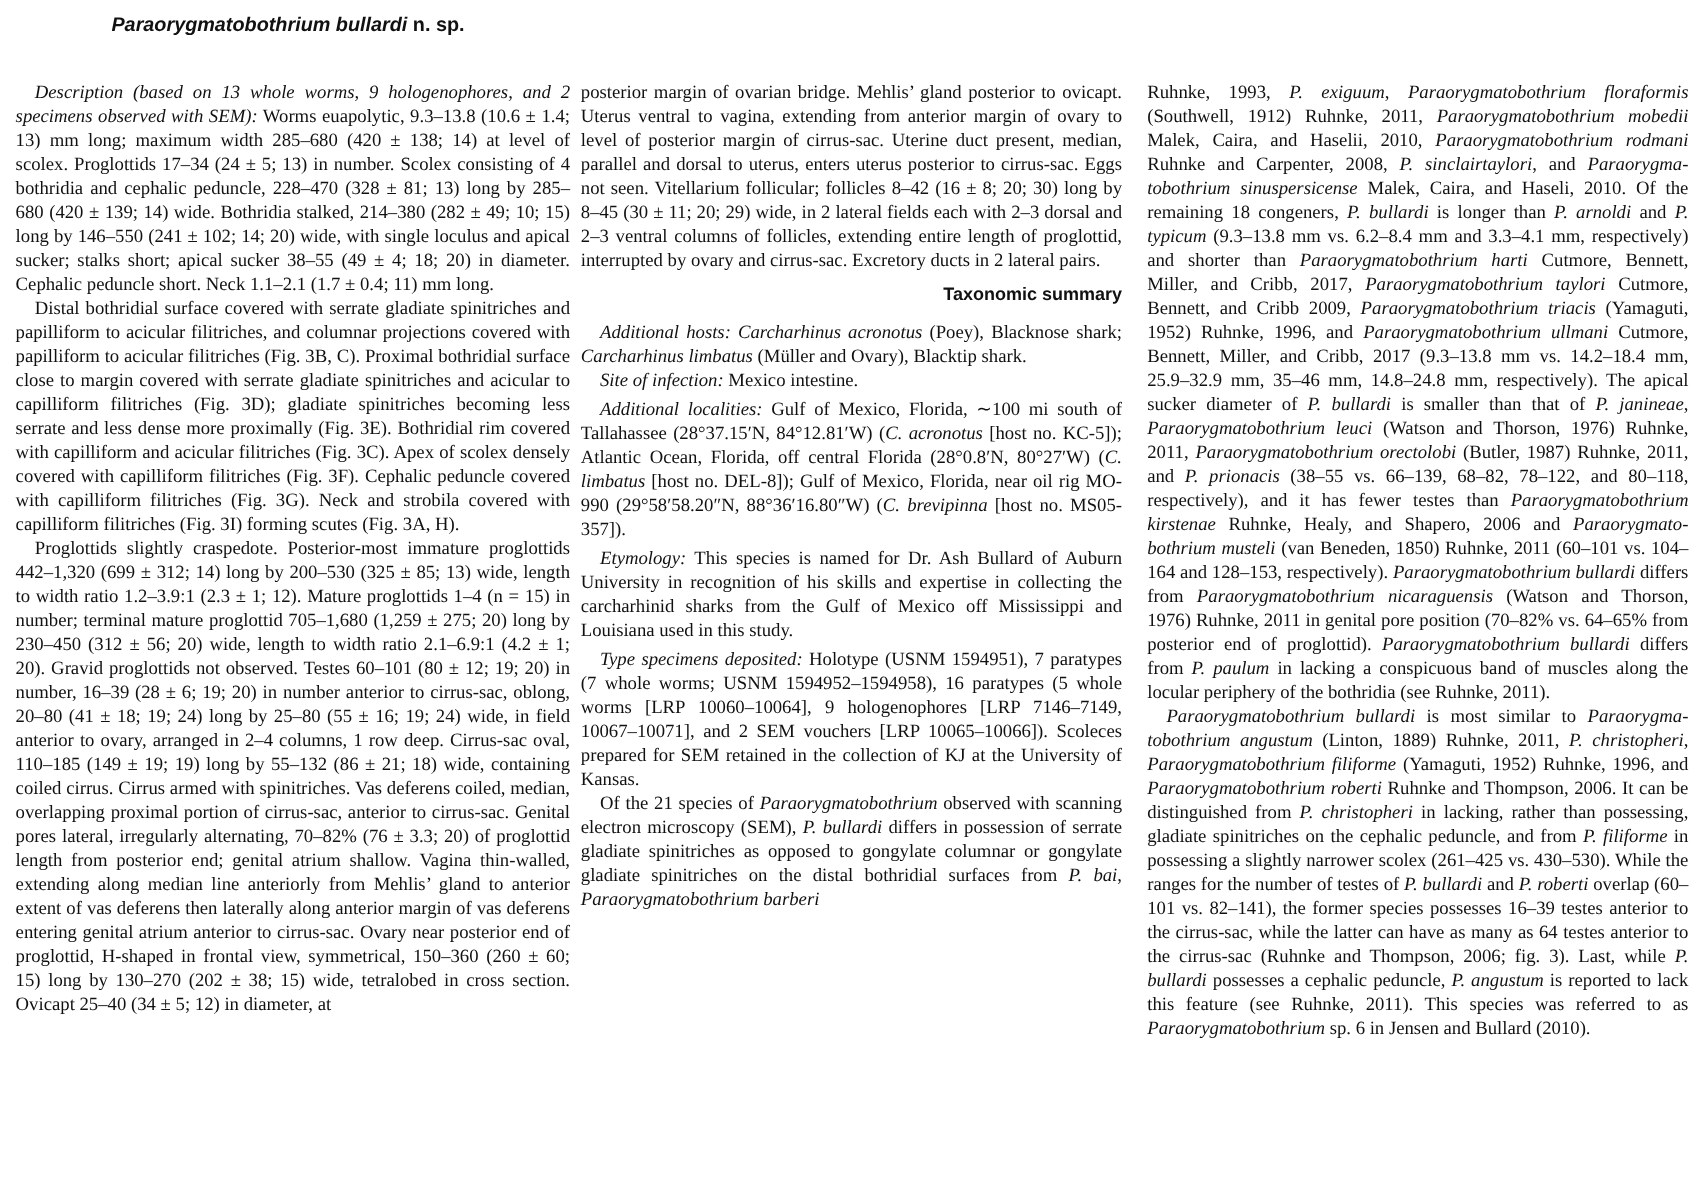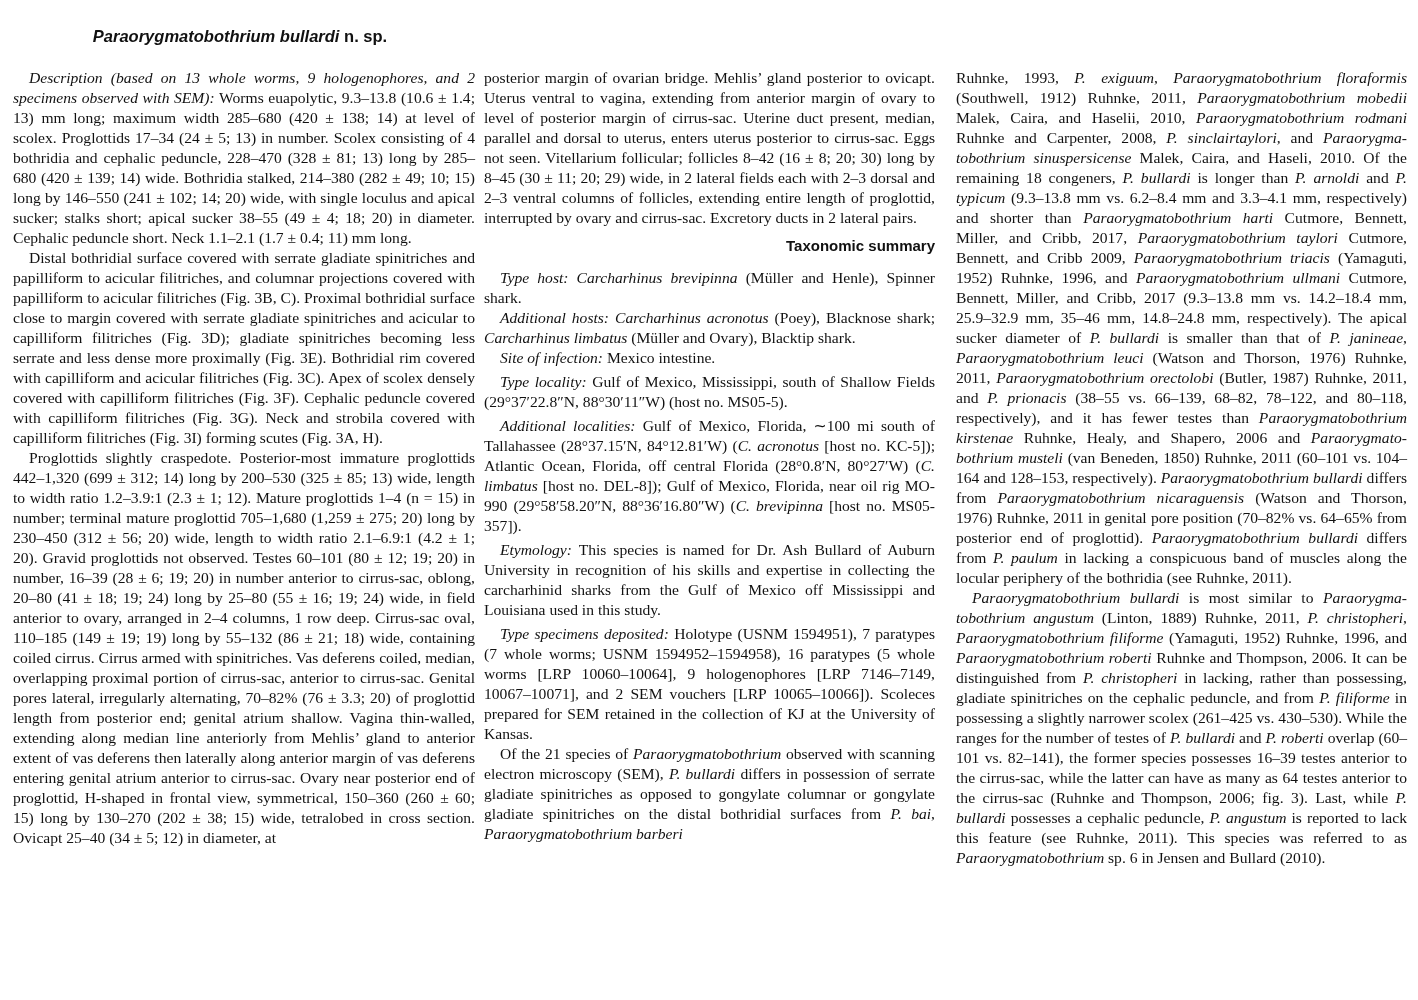--- a/index.html
+++ b/index.html
@@ -1,17 +1,17 @@
 <!DOCTYPE html>
 <html><head>
 <meta charset="utf-8">
 <style>
   html, body { margin: 0; padding: 0; background: #ffffff; }
   body { width: 1418px; height: 1000px; overflow: hidden; position: relative; color: #111; }
-  .title-block { position: absolute; left: 0; top: 10px; width: 480px; text-align: center; font-family: "Liberation Sans", sans-serif; margin-top: 15px; }
+  .title-block { position: absolute; left: 0; top: 10px; width: 480px; text-align: center; font-family: "Liberation Sans", sans-serif; }
   .title { font-size: 16.5px; font-weight: bold; line-height: 22px; }
   .title .it { font-style: italic; }
   .subtitle { font-size: 15px; line-height: 20px; margin-top: 1px; }
   .col { position: absolute; top: 66px; width: 462px; font-family: "Liberation Serif", serif; font-size: 15.6px; line-height: 20px; text-align: justify; }
   #col1 { left: 13px; top: 68px; }
   #col2 { left: 484px; top: 68px; width: 451px; }
   #col3 { left: 956px; top: 68px; width: 451px; }
   .p { margin: 0; text-indent: 16px; hyphens: manual; }
   .p.noindent { text-indent: 0; }
   .p.gap { margin-top: 4px; }
@@ -31,24 +31,22 @@
     <p class="p"><span>Distal bothridial surface covered with serrate gladiate spini­triches and papilliform to acicular filitriches, and columnar projections covered with papilliform to acicular filitriches (Fig. 3B, C). Proximal bothridial surface close to margin covered with serrate gladiate spinitriches and acicular to capilliform filitriches (Fig. 3D); gladiate spinitriches becoming less serrate and less dense more proximally (Fig. 3E). Bothridial rim covered with capilliform and acicular filitriches (Fig. 3C). Apex of scolex densely covered with capilliform filitriches (Fig. 3F). Cephalic peduncle covered with capilliform filitriches (Fig. 3G). Neck and strobila covered with capilliform filitriches (Fig. 3I) forming scutes (Fig. 3A, H).</span></p>
     <p class="p"><span>Proglottids slightly craspedote. Posterior-most immature proglottids 442–1,320 (699 ± 312; 14) long by 200–530 (325 ± 85; 13) wide, length to width ratio 1.2–3.9:1 (2.3 ± 1; 12). Mature proglottids 1–4 (n = 15) in number; terminal mature proglottid 705–1,680 (1,259 ± 275; 20) long by 230–450 (312 ± 56; 20) wide, length to width ratio 2.1–6.9:1 (4.2 ± 1; 20). Gravid proglottids not observed. Testes 60–101 (80 ± 12; 19; 20) in number, 16–39 (28 ± 6; 19; 20) in number anterior to cirrus-sac, oblong, 20–80 (41 ± 18; 19; 24) long by 25–80 (55 ± 16; 19; 24) wide, in field anterior to ovary, arranged in 2–4 columns, 1 row deep. Cirrus-sac oval, 110–185 (149 ± 19; 19) long by 55–132 (86 ± 21; 18) wide, containing coiled cirrus. Cirrus armed with spinitriches. Vas deferens coiled, median, overlapping proximal portion of cirrus-sac, anterior to cirrus-sac. Genital pores lateral, irregularly alternating, 70–82% (76 ± 3.3; 20) of proglottid length from posterior end; genital atrium shallow. Vagina thin-walled, extending along median line anteriorly from Mehlis’ gland to anterior extent of vas deferens then laterally along anterior margin of vas deferens entering genital atrium anterior to cirrus-sac. Ovary near posterior end of proglottid, H-shaped in frontal view, symmetrical, 150–360 (260 ± 60; 15) long by 130–270 (202 ± 38; 15) wide, tetralobed in cross section. Ovicapt 25–40 (34 ± 5; 12) in diameter, at</span></p>
   </div>
 
 <div class="col" id="col2">
   <div id="col2-cont">
       <p class="p noindent"><span>posterior margin of ovarian bridge. Mehlis’ gland posterior to ovicapt. Uterus ventral to vagina, extending from anterior margin of ovary to level of posterior margin of cirrus-sac. Uterine duct present, median, parallel and dorsal to uterus, enters uterus posterior to cirrus-sac. Eggs not seen. Vitellarium follicular; follicles 8–42 (16 ± 8; 20; 30) long by 8–45 (30 ± 11; 20; 29) wide, in 2 lateral fields each with 2–3 dorsal and 2–3 ventral columns of follicles, extending entire length of proglot­tid, interrupted by ovary and cirrus-sac. Excretory ducts in 2 lateral pairs.</span></p>
     </div>
   <div class="heading">Taxonomic summary</div>
   <div id="col2-tax">
-      <p class="p"><span class="it">Type host: Carcharhinus brevipinna</span><span> (Müller and Henle), Spinner shark.</span></p>
       <p class="p"><span class="it">Additional hosts: Carcharhinus acronotus</span><span> (Poey), Blacknose shark; </span><span class="it">Carcharhinus limbatus</span><span> (Müller and Ovary), Blacktip shark.</span></p>
       <p class="p"><span class="it">Site of infection:</span><span> Mexico intestine.</span></p>
-      <p class="p gap"><span class="it">Type locality:</span><span> Gulf of Mexico, Mississippi, south of Shallow Fields (29°37′22.8″N, 88°30′11″W) (host no. MS05-5).</span></p>
       <p class="p gap"><span class="it">Additional localities:</span><span> Gulf of Mexico, Florida, ∼100 mi south of Tallahassee (28°37.15′N, 84°12.81′W) (</span><span class="it">C. acronotus</span><span> [host no. KC-5]); Atlantic Ocean, Florida, off central Florida (28°0.8′N, 80°27′W) (</span><span class="it">C. limbatus</span><span> [host no. DEL-8]); Gulf of Mexico, Florida, near oil rig MO-990 (29°58′58.20″N, 88°36′16.80″W) (</span><span class="it">C. brevipinna</span><span> [host no. MS05-357]).</span></p>
       <p class="p gap"><span class="it">Etymology:</span><span> This species is named for Dr. Ash Bullard of Auburn University in recognition of his skills and expertise in collecting the carcharhinid sharks from the Gulf of Mexico off Mississippi and Louisiana used in this study.</span></p>
       <p class="p gap"><span class="it">Type specimens deposited:</span><span> Holotype (USNM 1594951), 7 paratypes (7 whole worms; USNM 1594952–1594958), 16 paratypes (5 whole worms [LRP 10060–10064], 9 hologenophores [LRP 7146–7149, 10067–10071], and 2 SEM vouchers [LRP 10065–10066]). Scoleces prepared for SEM retained in the collection of KJ at the University of Kansas.</span></p>
     </div>
   <div id="col2-rem">
       <p class="p"><span>Of the 21 species of </span><span class="it">Paraorygmatobothrium</span><span> observed with scanning electron microscopy (SEM), </span><span class="it">P. bullardi</span><span> differs in possession of serrate gladiate spinitriches as opposed to gongylate columnar or gongylate gladiate spinitriches on the distal bothridial surfaces from </span><span class="it">P. bai</span><span>, </span><span class="it">Paraorygmatobothrium barberi</span></p>
     </div>
 </div>
 
 <div class="col" id="col3">

